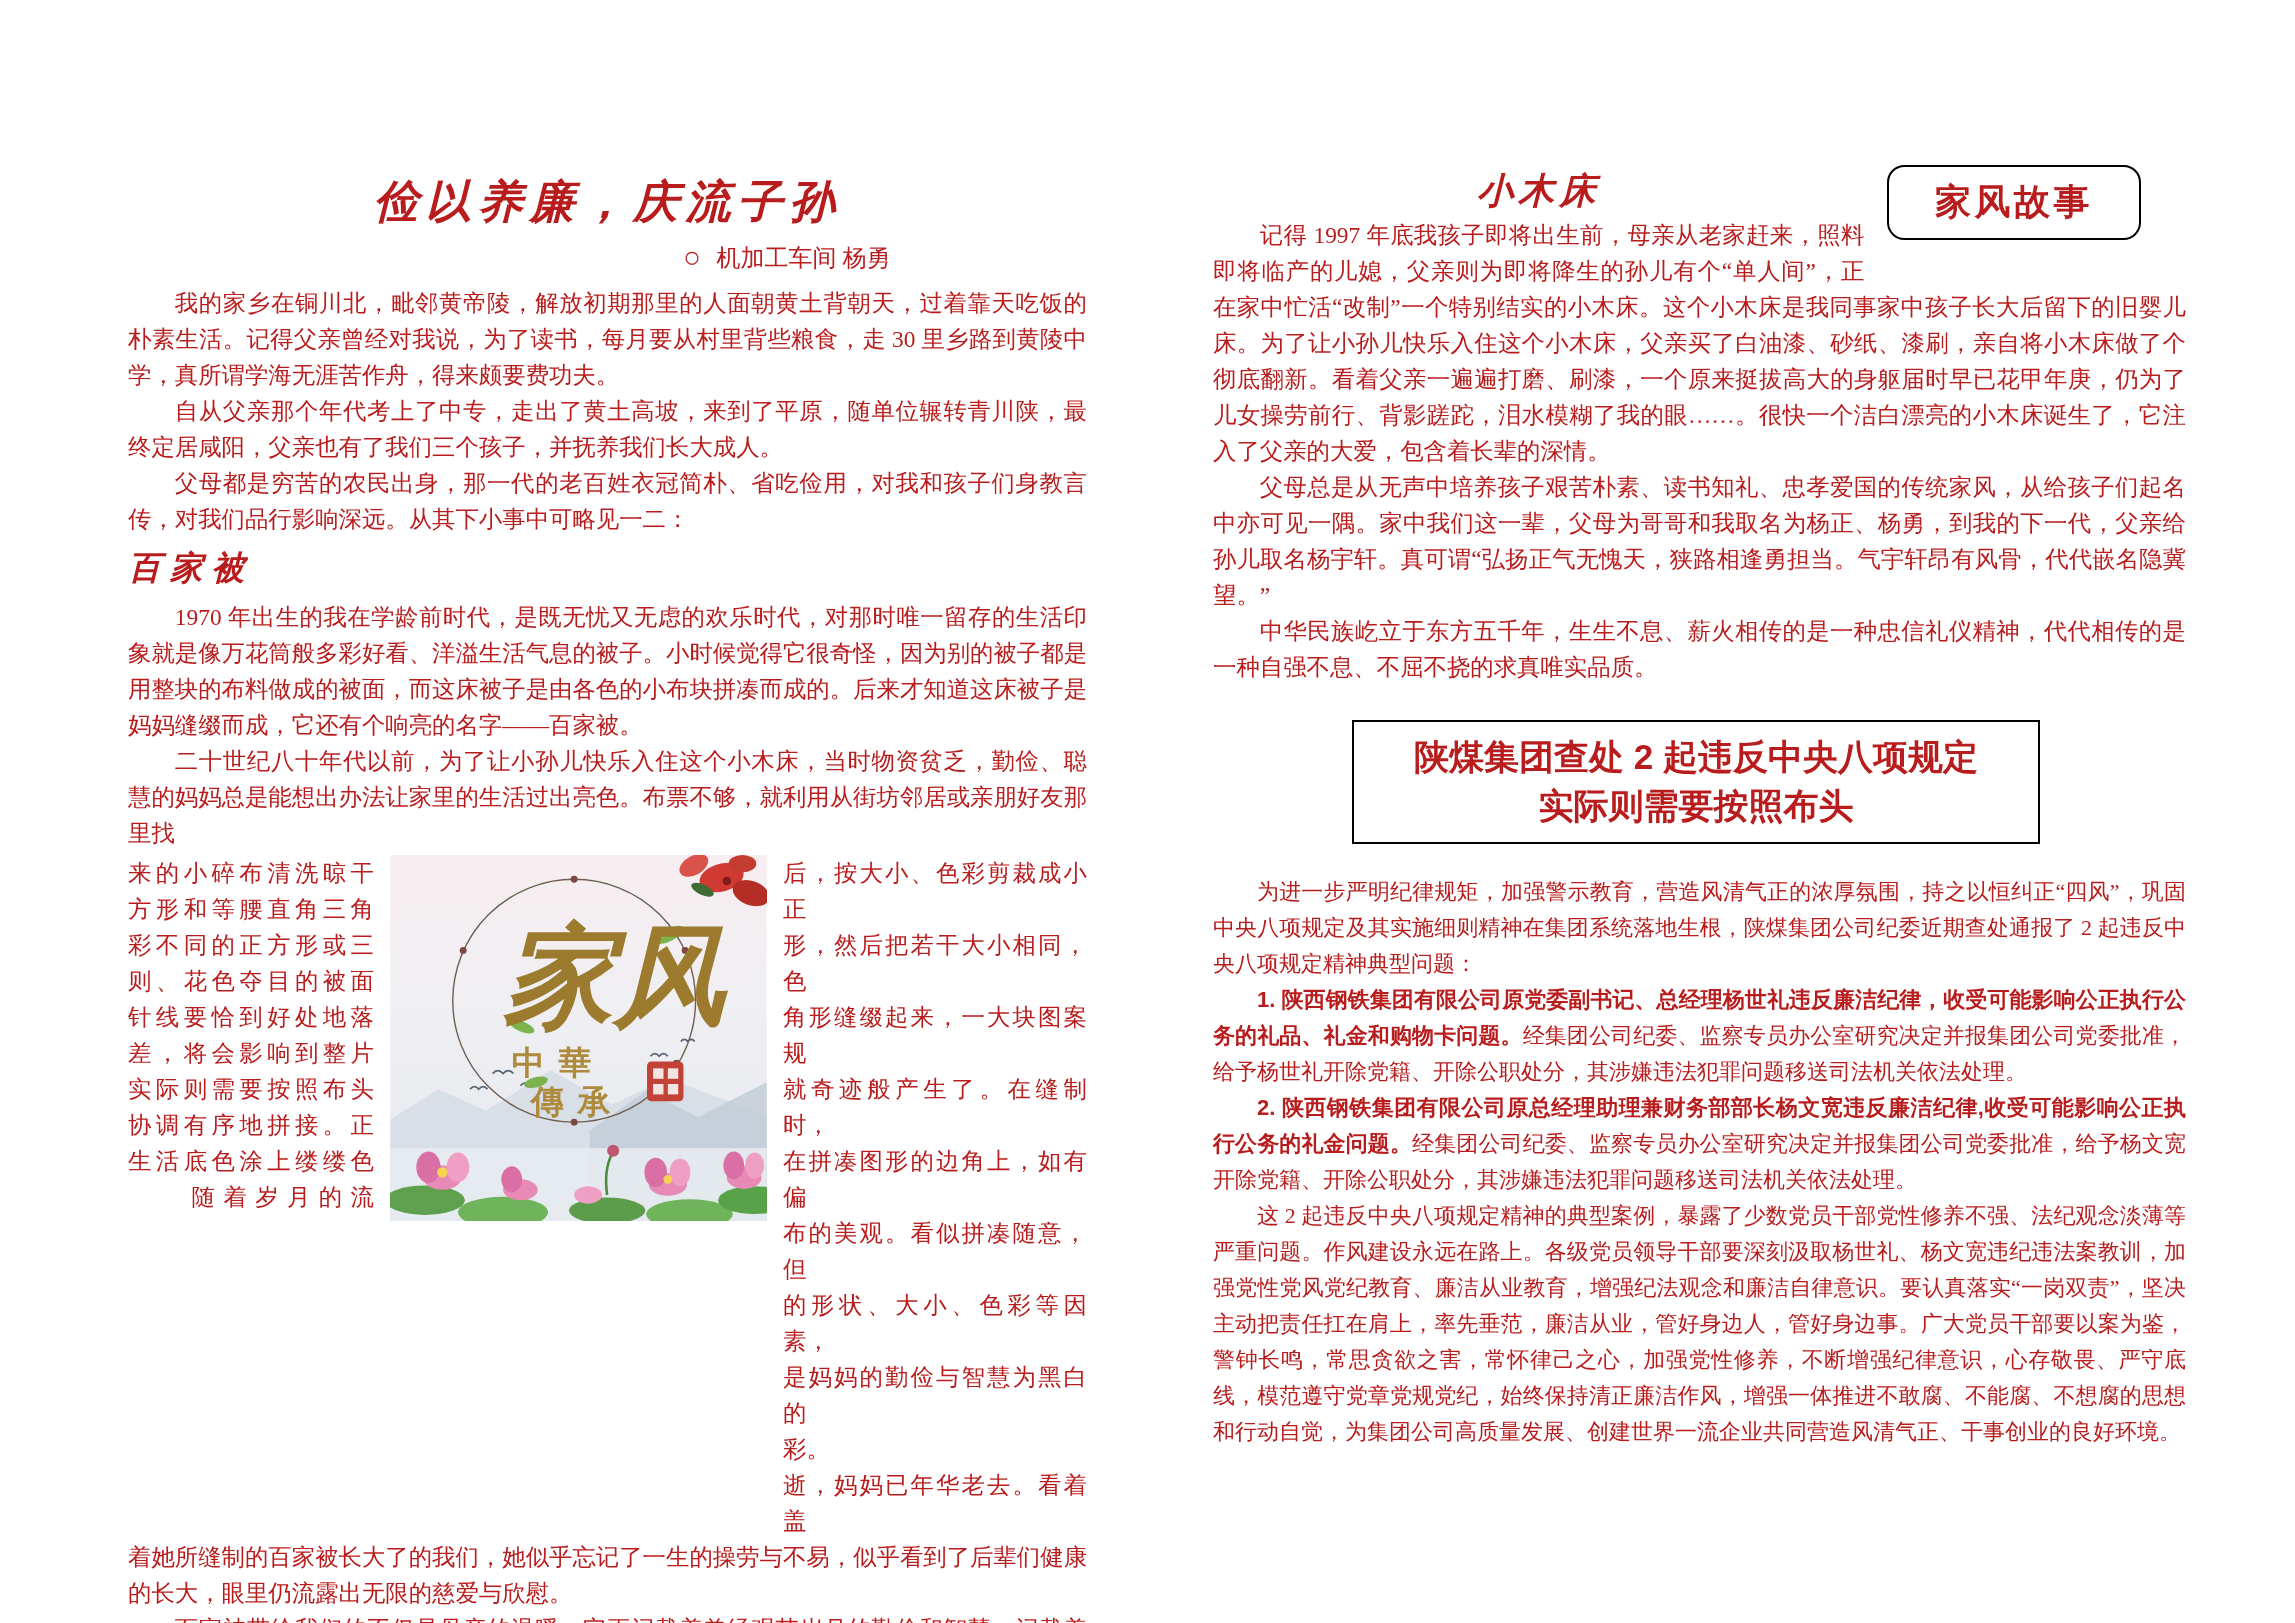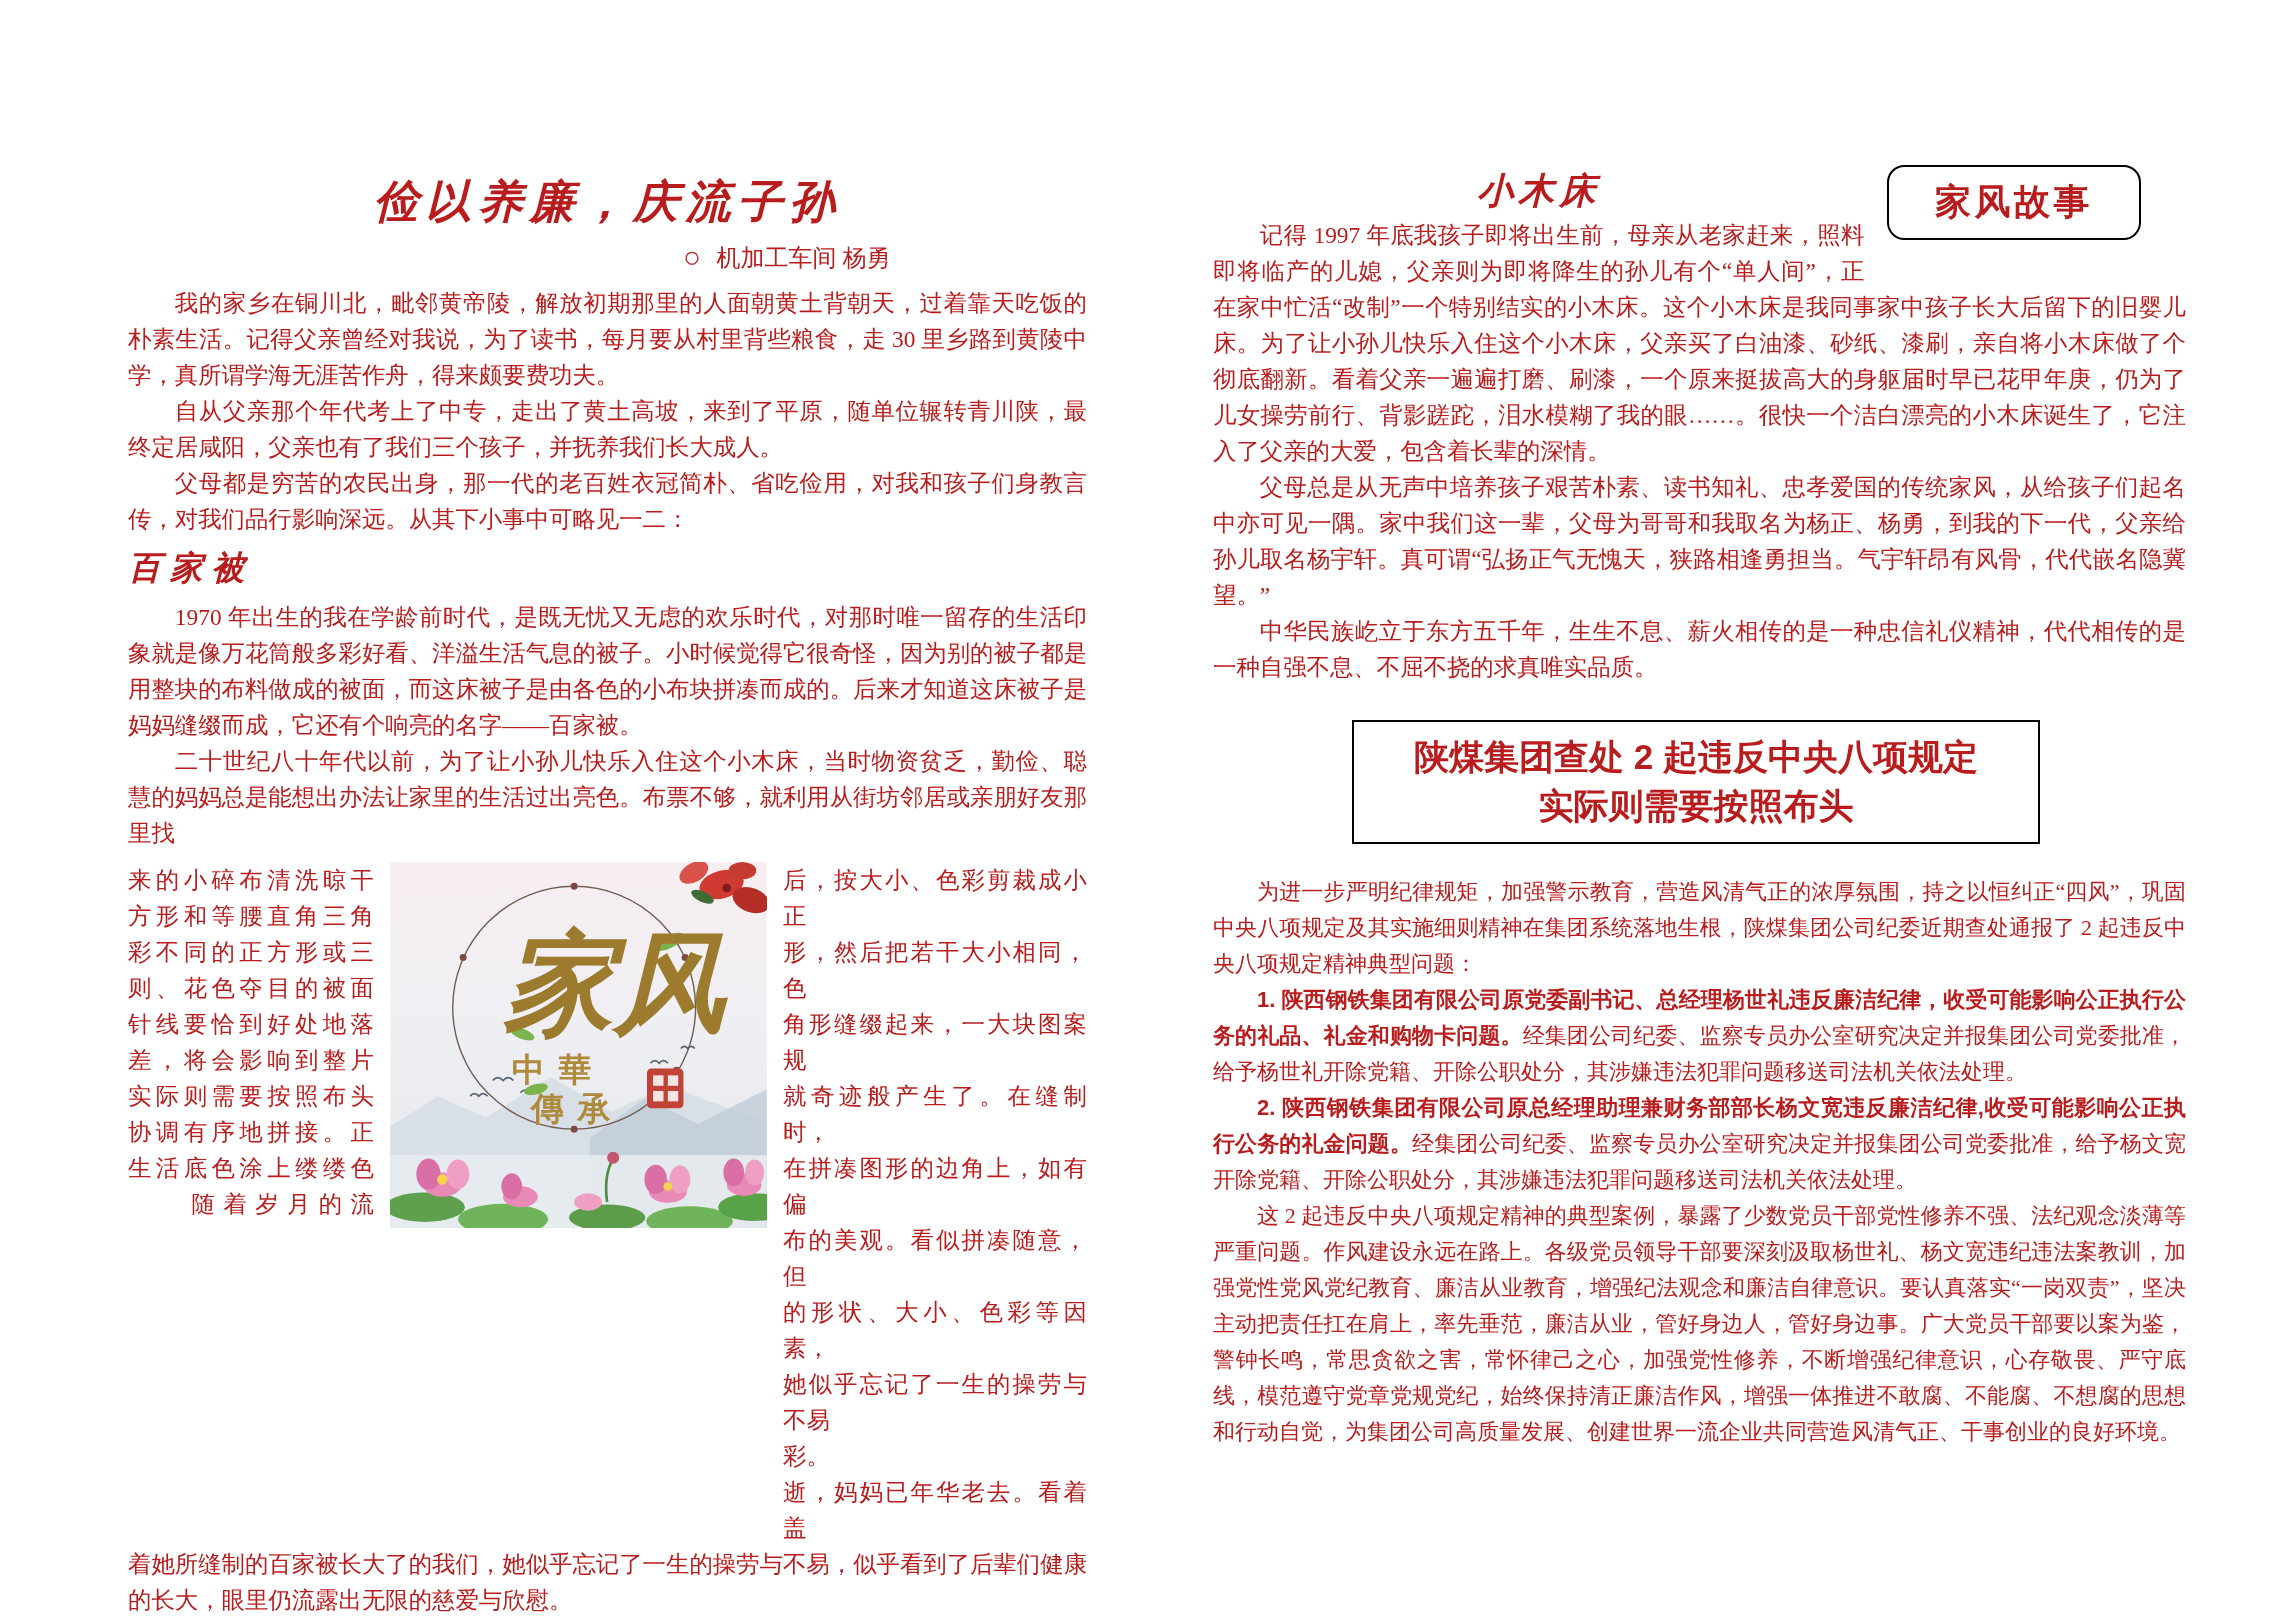--- a/index.html
+++ b/index.html
@@ -13,21 +13,21 @@
   
   .page-left{position:absolute;left:128px;top:0;width:959px;}
   .main-title{margin:174px 0 0 0;text-align:center;font-size:45px;line-height:56px;
               font-weight:bold;font-style:italic;letter-spacing:7px;}
   .author-line{margin:8.7px 0 0 555px;font-size:24px;line-height:38px;display:flex;align-items:center;gap:15.6px;}
   .author-circle{font-size:29.5px;line-height:29.5px;}
   .para-block{margin-top:8.7px;}
   .section-heading{margin:7px 0 5.2px 0;text-align:left;font-size:33px;line-height:49px;
                    font-weight:bold;font-style:italic;letter-spacing:8.7px;}
 
-  .wrap-section{display:flex;justify-content:space-between;align-items:flex-start;margin-top:11px;}
+  .wrap-section{display:flex;justify-content:space-between;align-items:flex-start;margin-top:4px;}
   .wrap-col-left{width:246px;}
   .wrap-col-right{width:304px;}
   .wrap-line{font-size:23.4px;line-height:36px;text-align:justify;}
   .wrap-col-left .wrap-line{text-align-last:justify;}
   .figure-box{width:377px;height:366px;flex:0 0 auto;}
   .figure-box svg{display:block;width:100%;height:100%;}
 
   
   .page-right{position:absolute;left:1213px;top:0;width:973px;}
   .corner-box{float:right;width:250px;height:71px;margin:0 45px 22.6px 22.6px;
@@ -176,21 +176,21 @@
       </div>
 
       <div class="wrap-col-right">
           <div class="wrap-line">后，按大小、色彩剪裁成小正</div>
           <div class="wrap-line">形，然后把若干大小相同，色</div>
           <div class="wrap-line">角形缝缀起来，一大块图案规</div>
           <div class="wrap-line">就奇迹般产生了。在缝制时，</div>
           <div class="wrap-line">在拼凑图形的边角上，如有偏</div>
           <div class="wrap-line">布的美观。看似拼凑随意，但</div>
           <div class="wrap-line">的形状、大小、色彩等因素，</div>
-          <div class="wrap-line">她似乎忘记了一生的操劳与不易</div>
+          <div class="wrap-line">是妈妈的勤俭与智慧为黑白的</div>
           <div class="wrap-line">彩。</div>
           <div class="wrap-line">逝，妈妈已年华老去。看着盖</div>
         </div>
     </div>
 
     <p class="body-p no-indent">着她所缝制的百家被长大了的我们，她似乎忘记了一生的操劳与不易，似乎看到了后辈们健康的长大，眼里仍流露出无限的慈爱与欣慰。</p>
     <p class="body-p">百家被带给我们的不仅是母亲的温暖，它更记载着曾经艰苦岁月的勤俭和智慧，记载着长辈的殷殷关爱。</p>
 
   </div>
 

